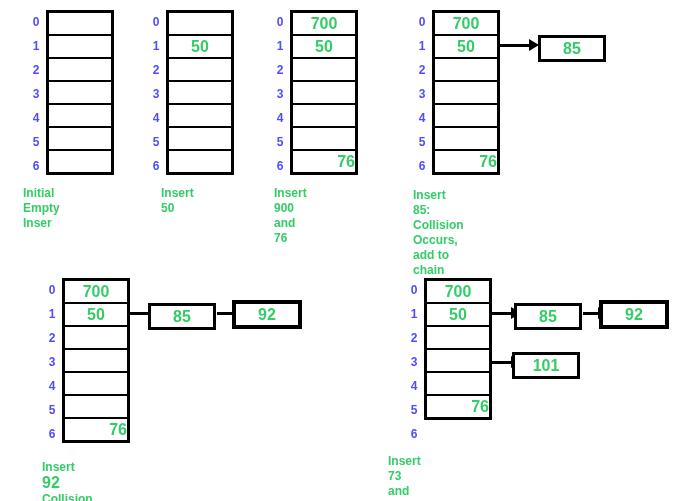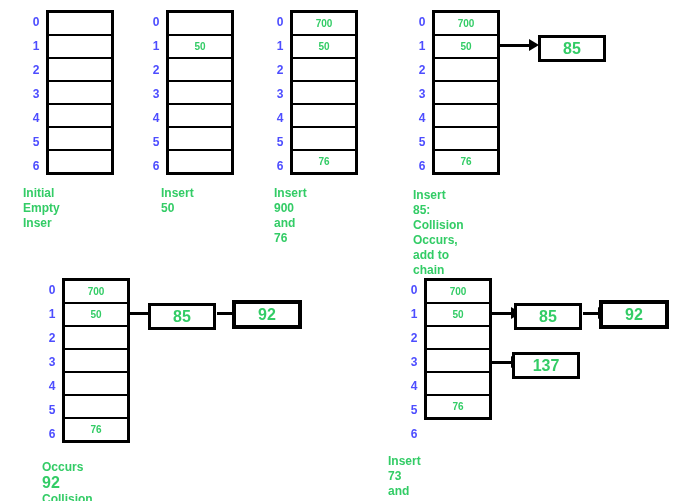--- a/index.html
+++ b/index.html
@@ -44,25 +44,25 @@
     border: 3px solid #000000;
     box-sizing: content-box;
     background: #ffffff;
   }
   .slot {
     height: 21px;
     line-height: 21px;
     border-bottom: 2px solid #000000;
     text-align: center;
     color: #33cc66;
-    font-size: 10px;
-    font-weight: bold;
-    background: #ffffff;
-  }
-  .slot:last-child { border-bottom: none; }
+    font-size: 16px;
+    font-weight: bold;
+    background: #ffffff;
+  }
+  .slot:last-child { border-bottom: none; text-align: right; }
 
   
   .node {
     position: absolute;
     width: 62px;
     height: 21px;
     line-height: 21px;
     border: 3px solid #000000;
     text-align: center;
     color: #33cc66;
@@ -231,21 +231,21 @@
       <div class="slot"></div>
       <div class="slot"></div>
       <div class="slot">76</div>
     </div>
   </div>
   <div class="arrow" style="left:86px; top:34px; width:26px;"></div>
   <div class="node" style="left:104px; top:25px;">85</div>
   <div class="arrow" style="left:173px; top:34px; width:22px;"></div>
   <div class="node big" style="left:188px; top:22px;">92</div>
 
-  <div class="caption" style="left:-2px; top:182px;"><span>Occurs </span><span class="big-num">92</span><span>  Collision
+  <div class="caption" style="left:-2px; top:182px;"><span>Insert </span><span class="big-num">92</span><span>  Collision
 Occurs, add to chain</span></div>
 </div>
 
 <div class="panel" style="left:406px; top:278px;">
   <div class="table-wrap">
     <div class="idx-col">
       <div class="idx">0</div>
       <div class="idx">1</div>
       <div class="idx">2</div>
       <div class="idx">3</div>
@@ -262,16 +262,16 @@
       <div class="slot">76</div>
     </div>
   </div>
 
   <div class="arrow" style="left:86px; top:34px; width:26px;"></div>
   <div class="node" style="left:108px; top:25px;">85</div>
   <div class="arrow" style="left:177px; top:34px; width:22px;"></div>
   <div class="node big" style="left:193px; top:22px;">92</div>
 
   <div class="arrow" style="left:86px; top:83px; width:26px;"></div>
-  <div class="node" style="left:106px; top:74px;">137</div>
+  <div class="node" style="left:106px; top:74px;">101</div>
 
   <div class="caption" style="left:-18px; top:176px;">Insert 73 and 101</div>
 </div>
 
 </body></html>

